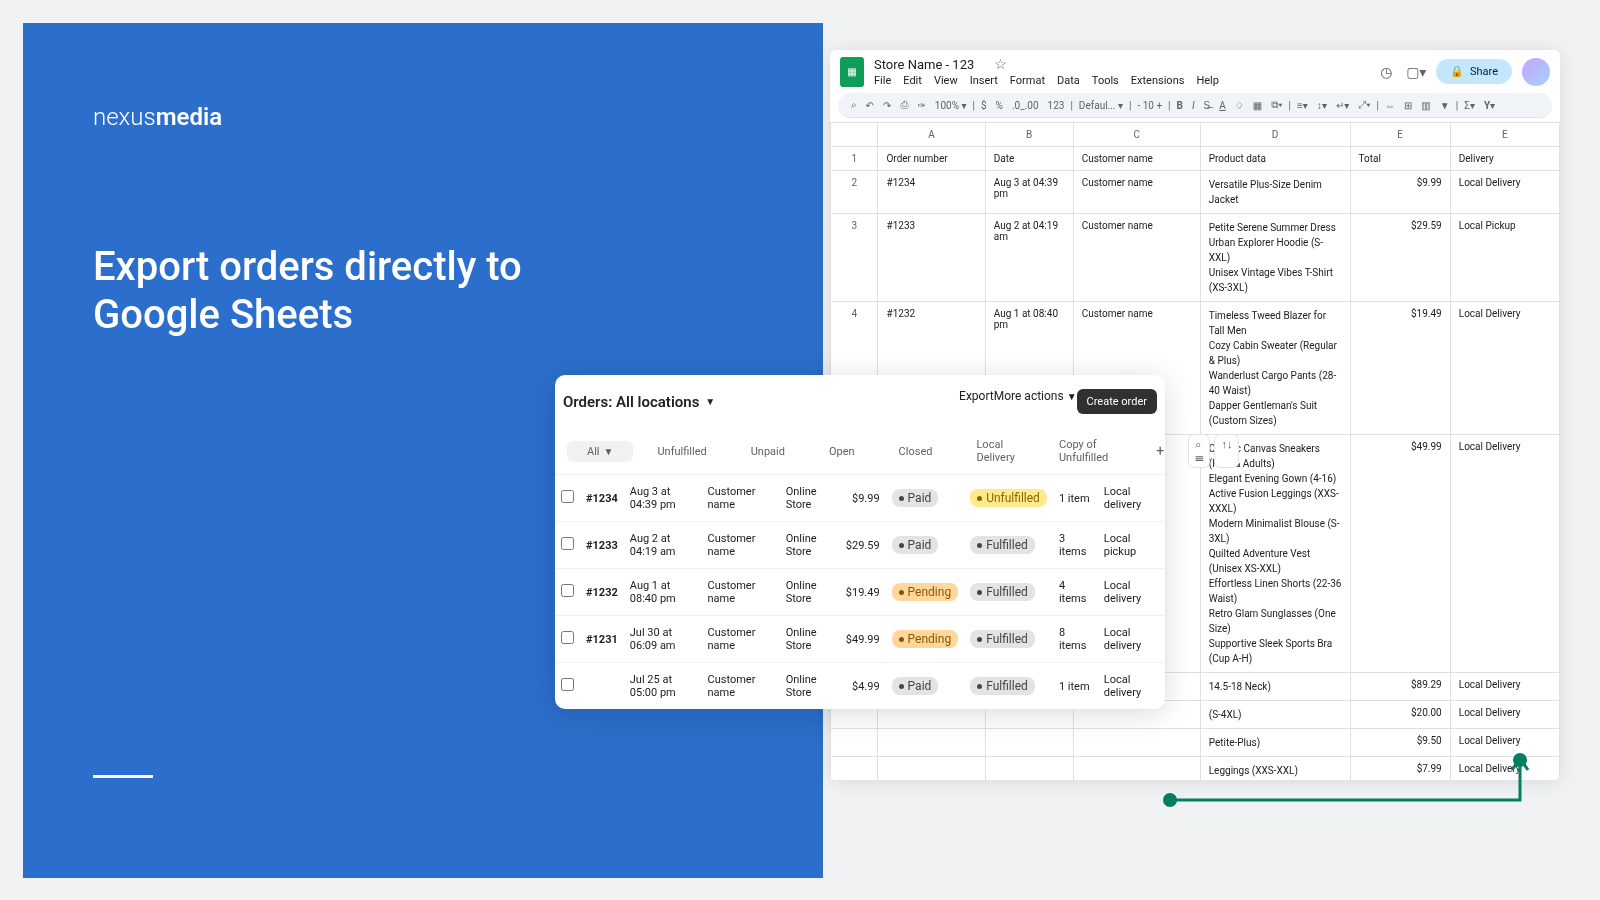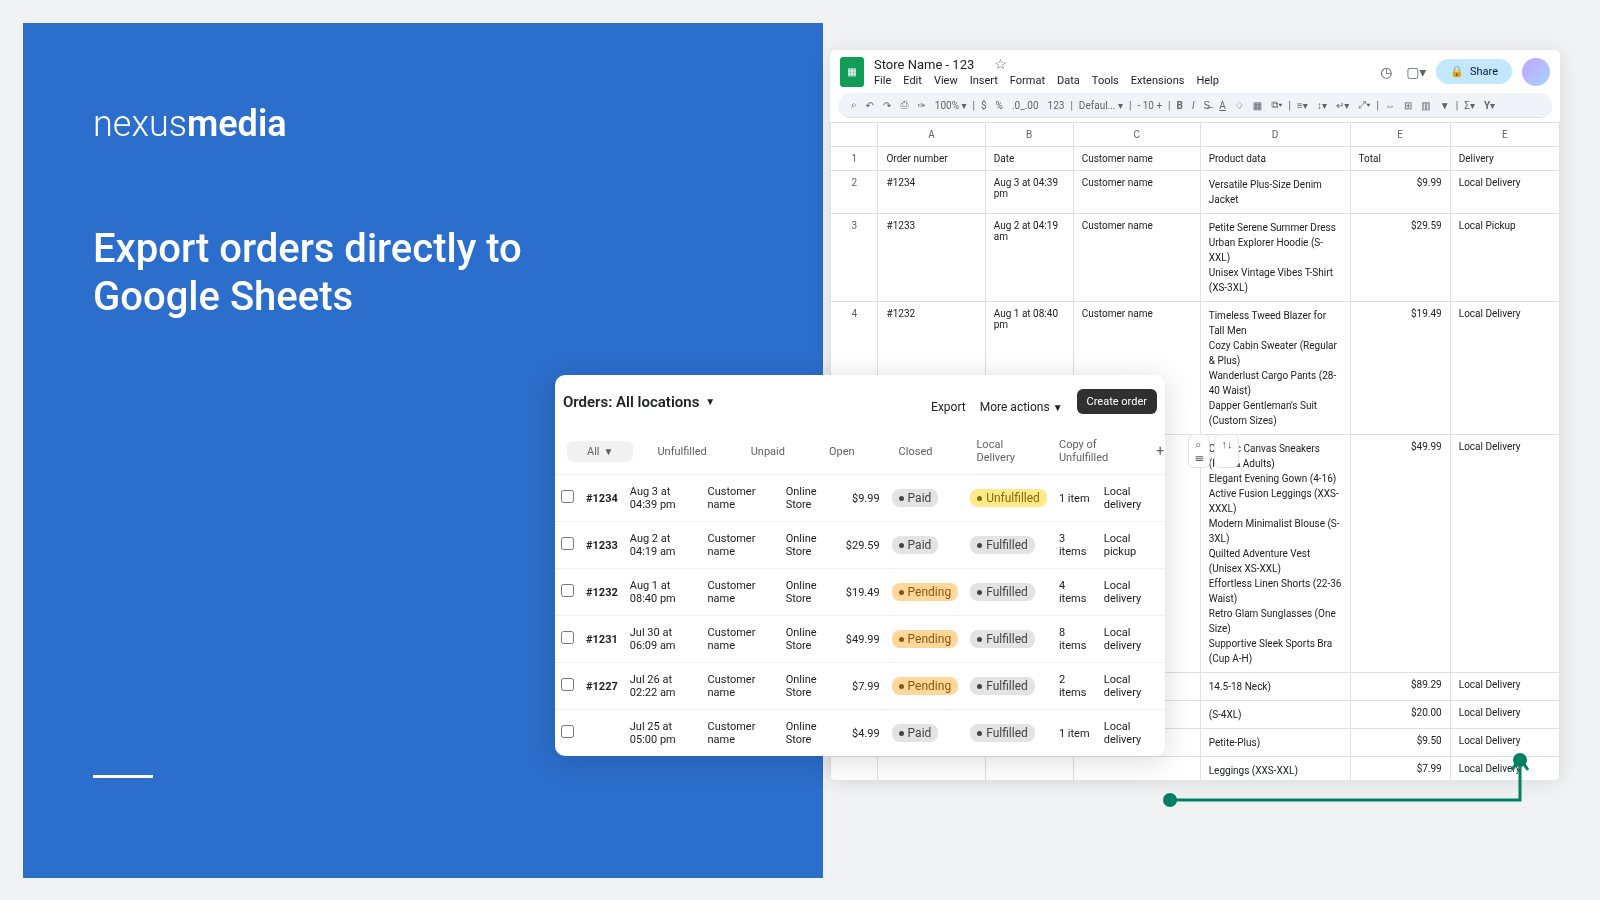--- a/index.html
+++ b/index.html
@@ -1,18 +1,18 @@
 <!DOCTYPE html>
 <html><head>
 <meta charset="utf-8">
 <style>
 *{margin:0;padding:0;box-sizing:border-box;font-family:-apple-system,BlinkMacSystemFont,"Segoe UI",Roboto,sans-serif}
 body{width:1600px;height:900px;background:#f1f2f4;position:relative;overflow:hidden}
 .blue-panel{position:absolute;left:23px;top:23px;width:800px;height:855px;background:#2c6ecb;padding:80px 70px}
-.brand{color:#fff;font-size:36px;font-weight:300;margin-bottom:80px}
+.brand{color:#fff;font-size:24px;font-weight:300;margin-bottom:112px}
 .brand b{font-weight:600}
 .headline{color:#fff;font-size:40px;font-weight:500;line-height:1.2;max-width:500px}
 .underline{position:absolute;left:70px;bottom:100px;width:60px;height:3px;background:#fff}
 .sheets-window{position:absolute;left:830px;top:50px;width:730px;height:730px;background:#fff;border-radius:6px;box-shadow:0 2px 20px rgba(0,0,0,0.1);overflow:hidden}
 .sheets-header{display:flex;align-items:center;padding:6px 10px;gap:10px}
 .sheets-icon{width:24px;height:30px;background:#0f9d58;border-radius:3px;display:flex;align-items:center;justify-content:center;color:#fff;font-size:10px}
 .sheets-title-area{flex:1}
 .sheets-title{font-size:13px;color:#202124;display:flex;align-items:flex-end;gap:20px}
 .star{color:#5f6368;font-size:14px;cursor:pointer}
 .sheets-menu{display:flex;gap:12px;font-size:11px;color:#202124;margin-top:2px}
@@ -27,21 +27,21 @@
 .sheet-table{border-collapse:collapse;width:100%;font-size:10px;color:#202124}
 .sheet-table th,.sheet-table td{border:1px solid #e0e0e0;padding:6px 8px;text-align:left;vertical-align:top}
 .sheet-table th{background:#fff;font-weight:400;text-align:center;color:#5f6368;width:20px}
 .sheet-table .col-header{background:#fff;font-weight:400;text-align:center;color:#5f6368}
 .sheet-table .row-num{text-align:center;color:#5f6368;width:20px;background:#fff}
 .sheet-table .products{line-height:1.5}
 .sheet-table .total{text-align:right}
 .orders-panel{position:absolute;left:555px;top:375px;width:610px;background:#fff;border-radius:10px;box-shadow:0 4px 30px rgba(0,0,0,0.15);padding:0}
 .orders-header{display:flex;align-items:center;justify-content:space-between;padding:14px 8px}
 .orders-title{font-size:15px;font-weight:600;color:#202223;display:flex;align-items:center;gap:6px}
-.orders-actions{display:flex;align-items:flex-end;gap:14px;font-size:12px}
+.orders-actions{display:flex;align-items:flex-start;gap:0;font-size:12px}
 .orders-actions .link{color:#202223;cursor:pointer}
 .create-order{background:#303030;color:#fff;border:none;padding:6px 10px;border-radius:6px;font-size:11px;cursor:pointer}
 .orders-tabs{display:flex;align-items:center;gap:4px;padding:6px 12px;font-size:11px;color:#616161}
 .tab{padding:4px 20px;border-radius:6px;cursor:pointer}
 .tab.active{background:#f1f1f1;display:flex;align-items:center;gap:4px}
 .orders-tabs .plus{margin-left:4px;font-size:14px}
 .orders-controls{display:flex;gap:4px;margin-left:auto}
 .ctrl-btn{border:1px solid #e1e3e5;background:#fff;border-radius:6px;padding:3px 6px;font-size:11px;cursor:pointer}
 .orders-table{width:100%;font-size:11px;color:#202223;border-collapse:collapse}
 .orders-table th{text-align:left;padding:8px 6px;color:#6d7175;font-weight:400;border-top:1px solid #e1e3e5}
@@ -293,32 +293,20 @@
           <td>Customer name</td>
           <td>Online Store</td>
           <td class="num">$49.99</td>
           <td><span class="pill p-pending">Pending</span></td>
           <td><span class="pill p-fulfilled">Fulfilled</span></td>
           <td>8 items</td>
           <td>Local delivery</td>
         </tr>
         <tr>
           <td><input type="checkbox" style=""></td>
-          <td><b>#1227</b></td>
-          <td>Jul 26 at 02:22 am</td>
-          <td>Customer name</td>
-          <td>Online Store</td>
-          <td class="num">$7.99</td>
-          <td><span class="pill p-pending">Pending</span></td>
-          <td><span class="pill p-fulfilled">Fulfilled</span></td>
-          <td>2 items</td>
-          <td>Local delivery</td>
-        </tr>
-        <tr>
-          <td><input type="checkbox" style=""></td>
           <td></td>
           <td>Jul 25 at 05:00 pm</td>
           <td>Customer name</td>
           <td>Online Store</td>
           <td class="num">$4.99</td>
           <td><span class="pill p-paid">Paid</span></td>
           <td><span class="pill p-fulfilled">Fulfilled</span></td>
           <td>1 item</td>
           <td>Local delivery</td>
         </tr>

